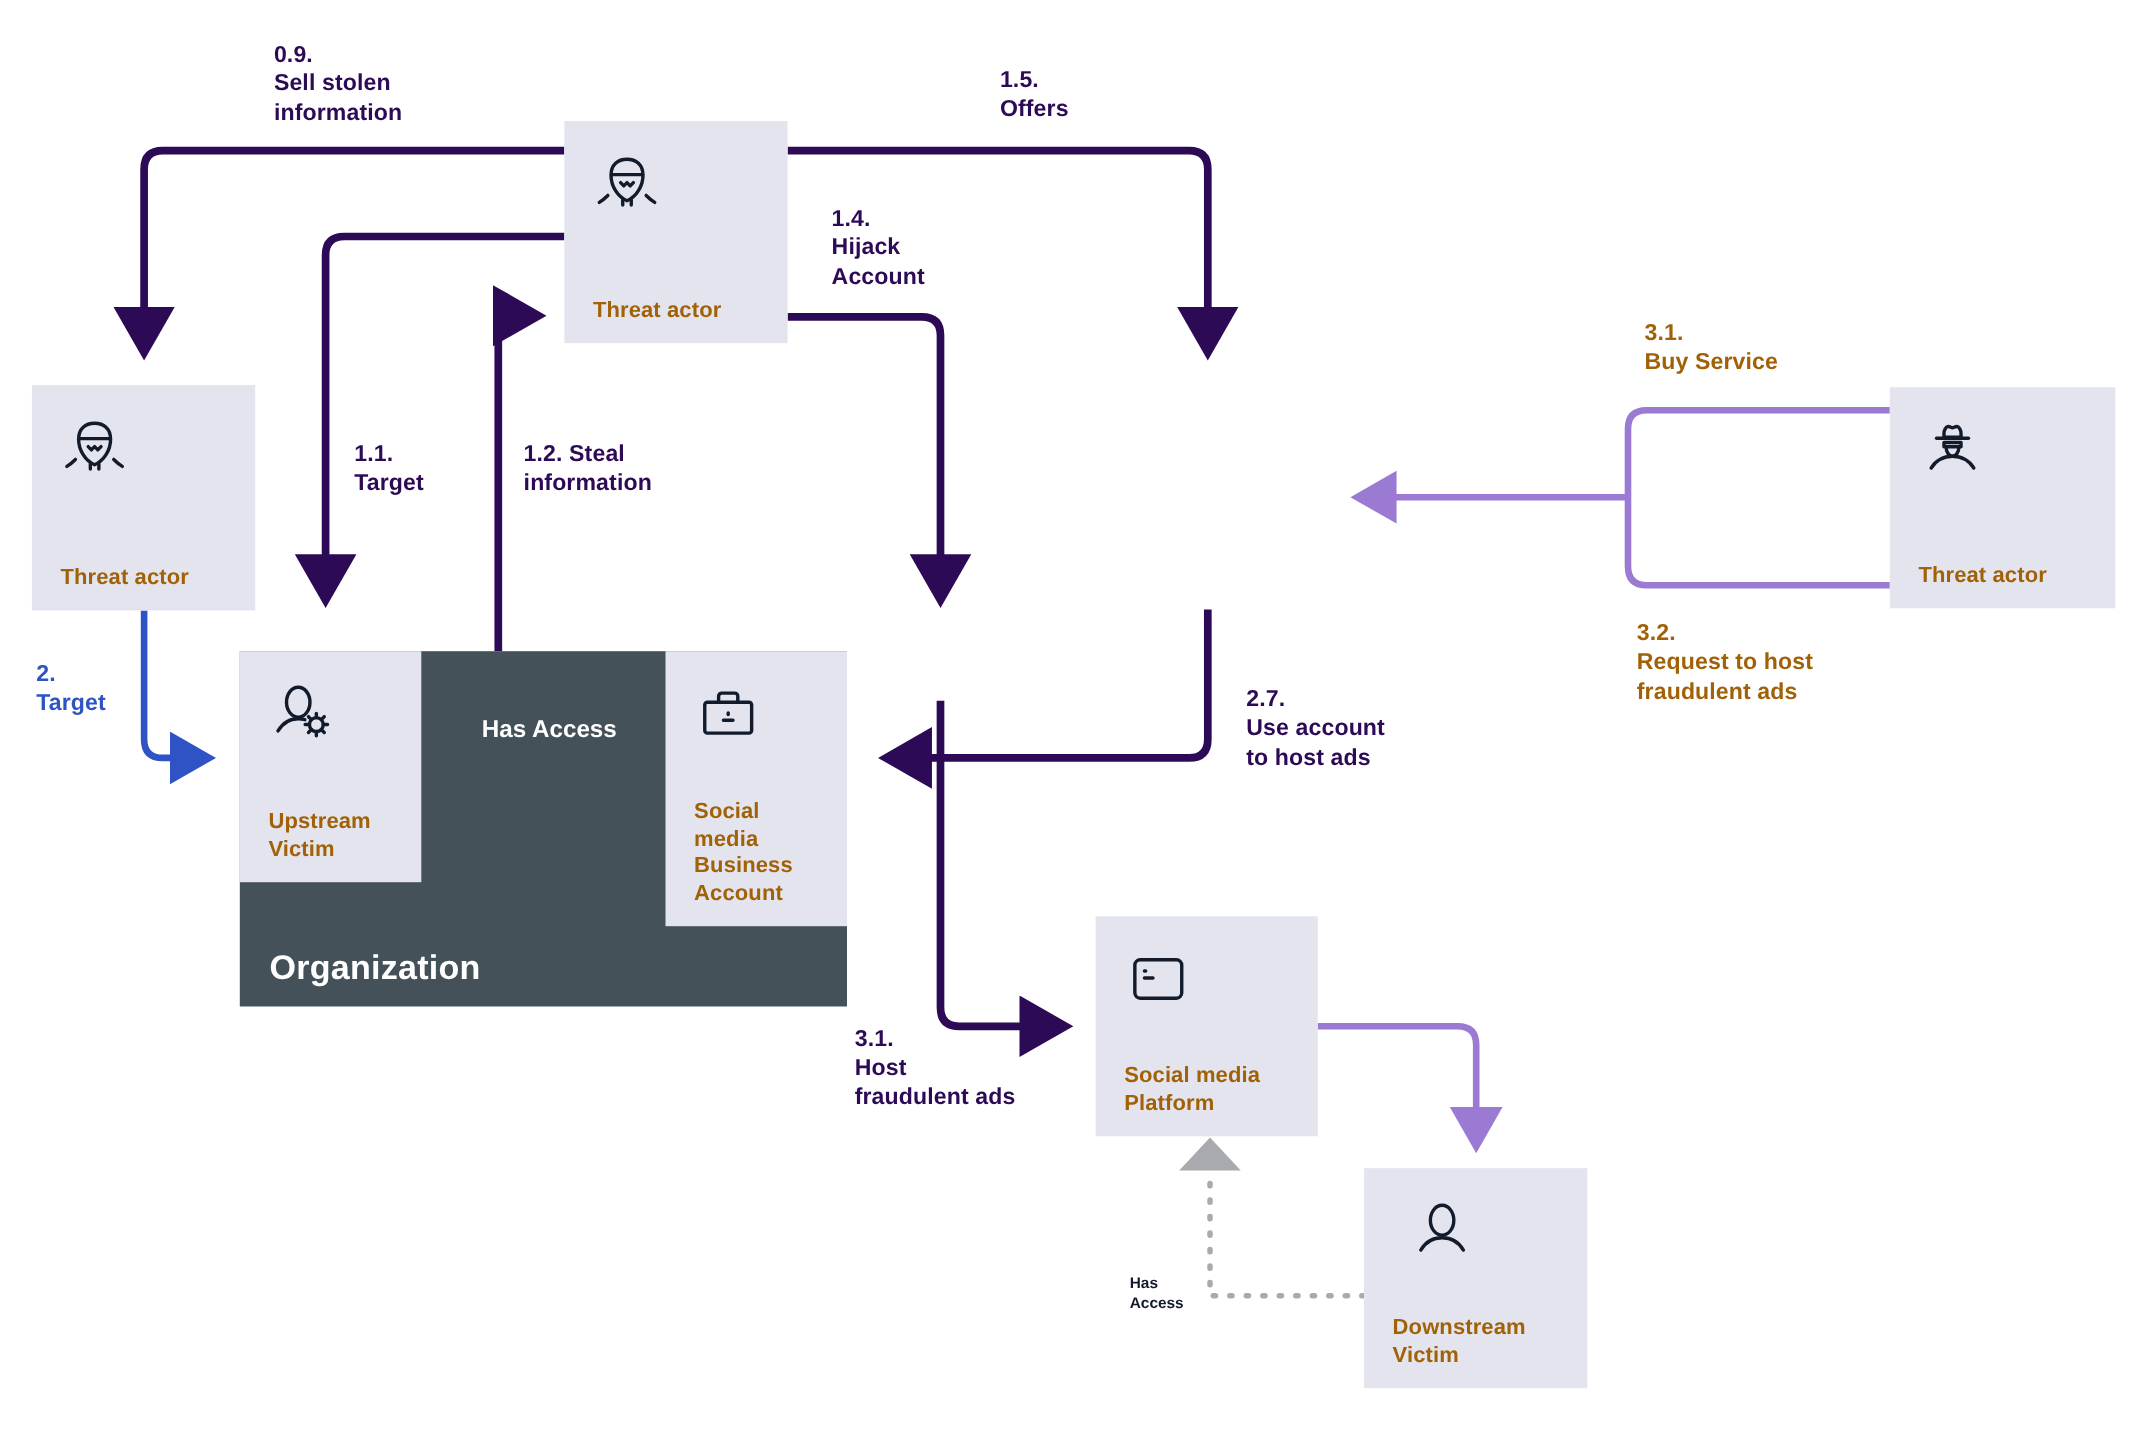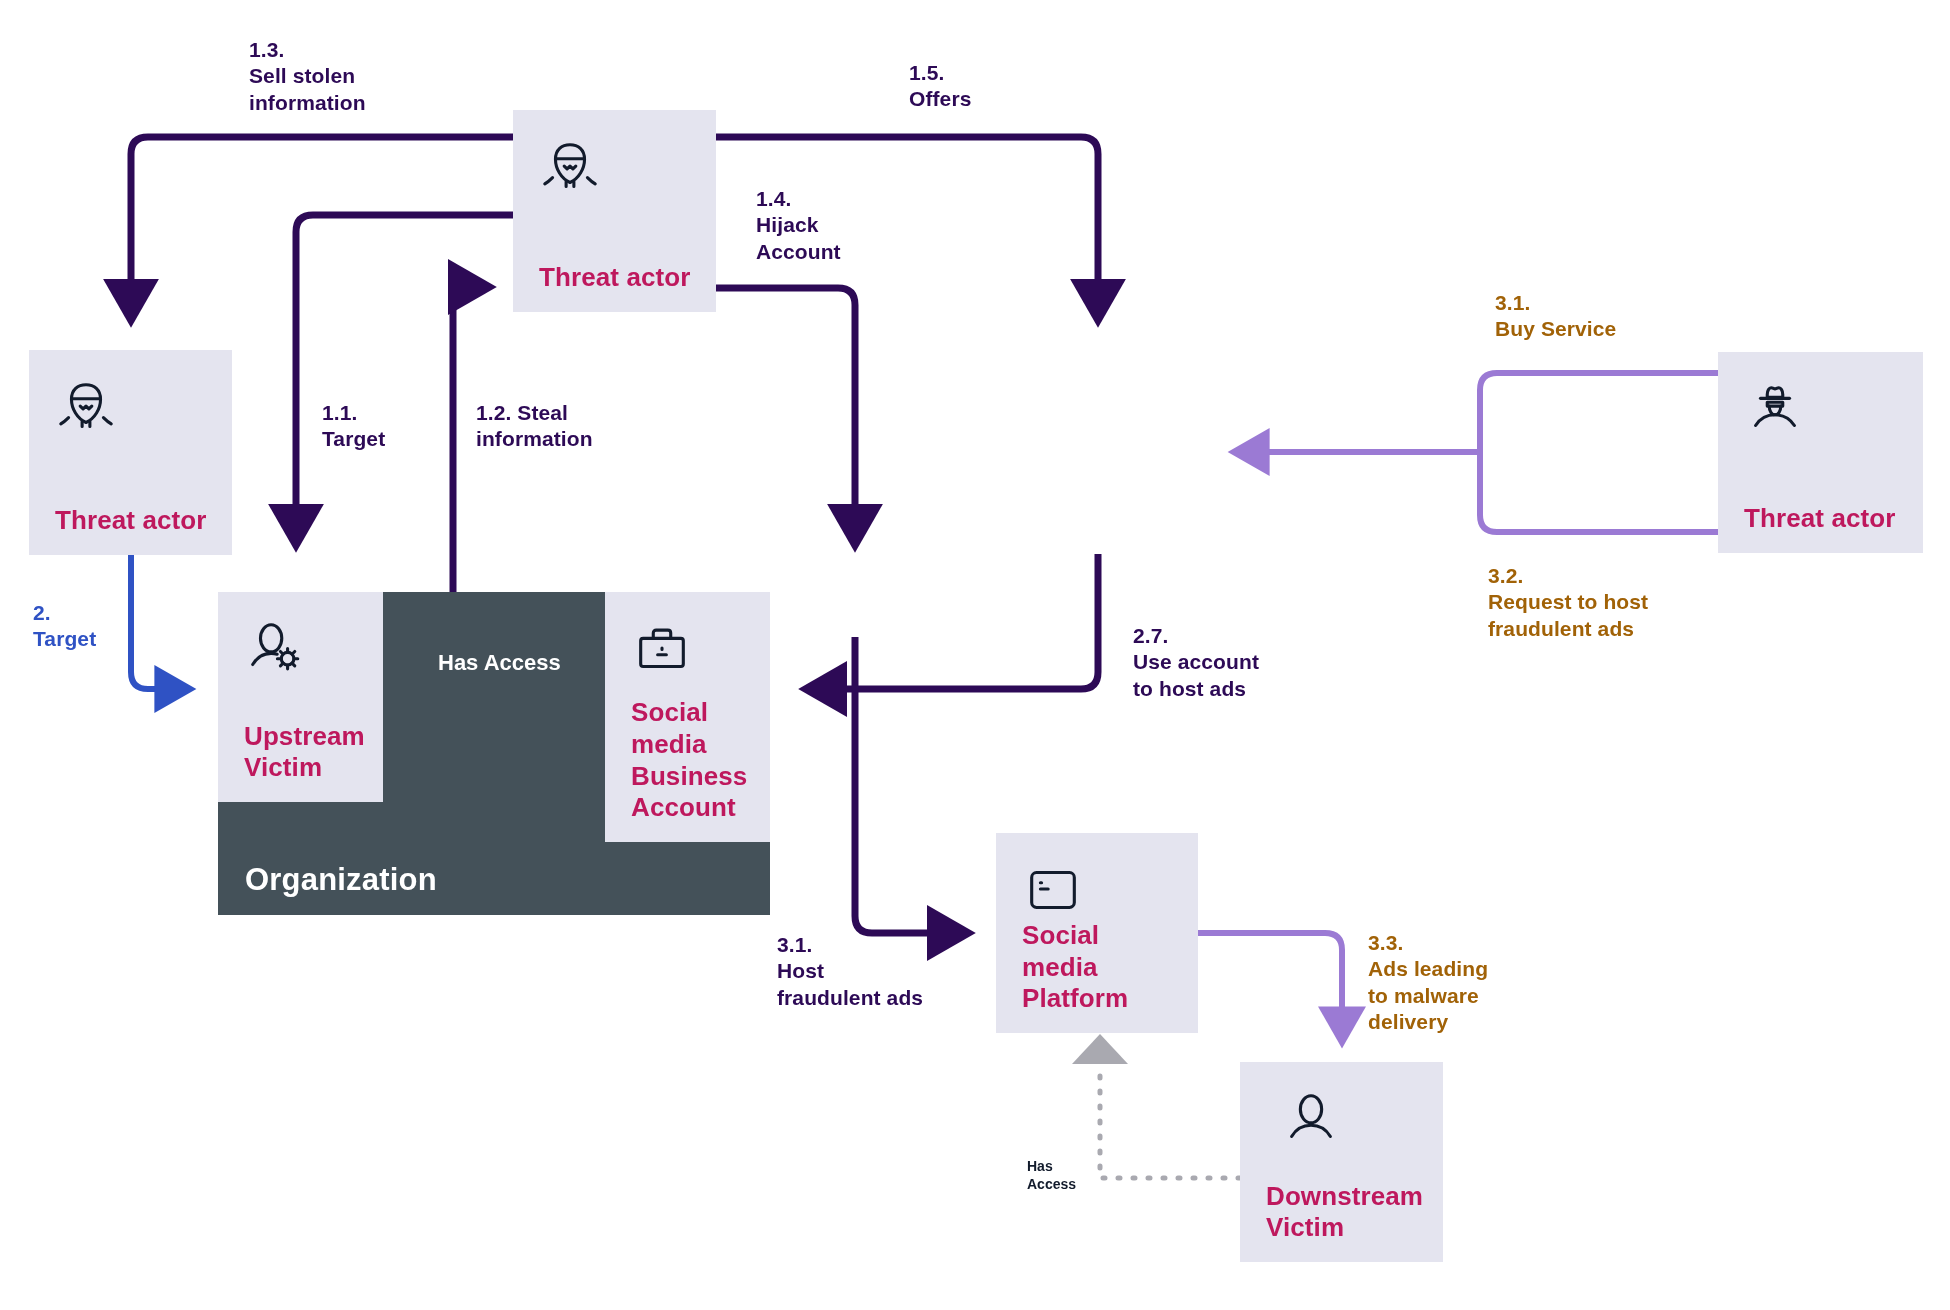--- a/index.html
+++ b/index.html
@@ -1,21 +1,21 @@
 <!DOCTYPE html>
 <html><head>
 <meta charset="utf-8">
 <style>
   html,body{margin:0;padding:0;background:#ffffff;}
   body{width:1950px;height:1310px;overflow:hidden;font-family:"Liberation Sans",sans-serif;}
   #stage{position:relative;width:1950px;height:1310px;background:#fff;}
   svg#wires{position:absolute;left:0;top:0;width:1950px;height:1310px;}
   .node{position:absolute;background:#e4e4ef;box-sizing:border-box;}
   .node .ico{position:absolute;left:26px;top:26px;width:62px;height:62px;}
-  .node .lbl{position:absolute;left:26px;right:22px;bottom:18px;font-size:26px;font-weight:bold;color:#be185d;line-height:1.22;letter-spacing:.1px;}
+  .node .lbl{position:absolute;left:26px;right:22px;bottom:18px;font-size:20px;font-weight:bold;color:#a16207;line-height:1.22;letter-spacing:.1px;}
   .orgbox{position:absolute;background:#445159;}
   .orgtitle{position:absolute;color:#ffffff;font-size:31px;font-weight:bold;letter-spacing:.2px;}
   .caption{position:absolute;font-size:21px;font-weight:bold;line-height:1.25;white-space:pre-line;letter-spacing:.1px;}
   .c-dark{color:#2d0a56;}
   .c-blue{color:#2f52c4;}
   .c-purple{color:#a16207;}
   .hasaccess-lbl{position:absolute;font-size:22px;font-weight:bold;color:#ffffff;}
   .hasaccess2-lbl{position:absolute;font-size:14px;font-weight:bold;color:#121b2c;line-height:1.25;white-space:pre-line;}
 </style>
 </head>
@@ -182,21 +182,21 @@
     <div class="lbl" style="white-space:pre-line;">Downstream
 Victim</div>
   </div>
 
   <div class="caption c-dark" style="left:322px;top:400px;">1.1.
 Target</div>
 
   <div class="caption c-dark" style="left:476px;top:400px;">1.2. Steal
 information</div>
 
-  <div class="caption c-dark" style="left:249px;top:37px;">1.3.
+  <div class="caption c-dark" style="left:249px;top:37px;">0.9.
 Sell stolen
 information</div>
 
   <div class="caption c-dark" style="left:756px;top:186px;">1.4.
 Hijack
 Account</div>
 
   <div class="caption c-dark" style="left:909px;top:60px;">1.5.
 Offers</div>
 
@@ -211,21 +211,17 @@
   <div class="caption c-blue" style="left:33px;top:600px;">2.
 Target</div>
 
   <div class="caption c-purple" style="left:1495px;top:290px;">3.1.
 Buy Service</div>
 
   <div class="caption c-purple" style="left:1488px;top:563px;">3.2.
 Request to host
 fraudulent ads</div>
 
-  <div class="caption c-purple" style="left:1368px;top:930px;">3.3.
-Ads leading
-to malware
-delivery</div>
 
   <div class="hasaccess2-lbl" style="left:1027px;top:1158px;">Has
 Access</div>
 
 </div>
 
 </body></html>

